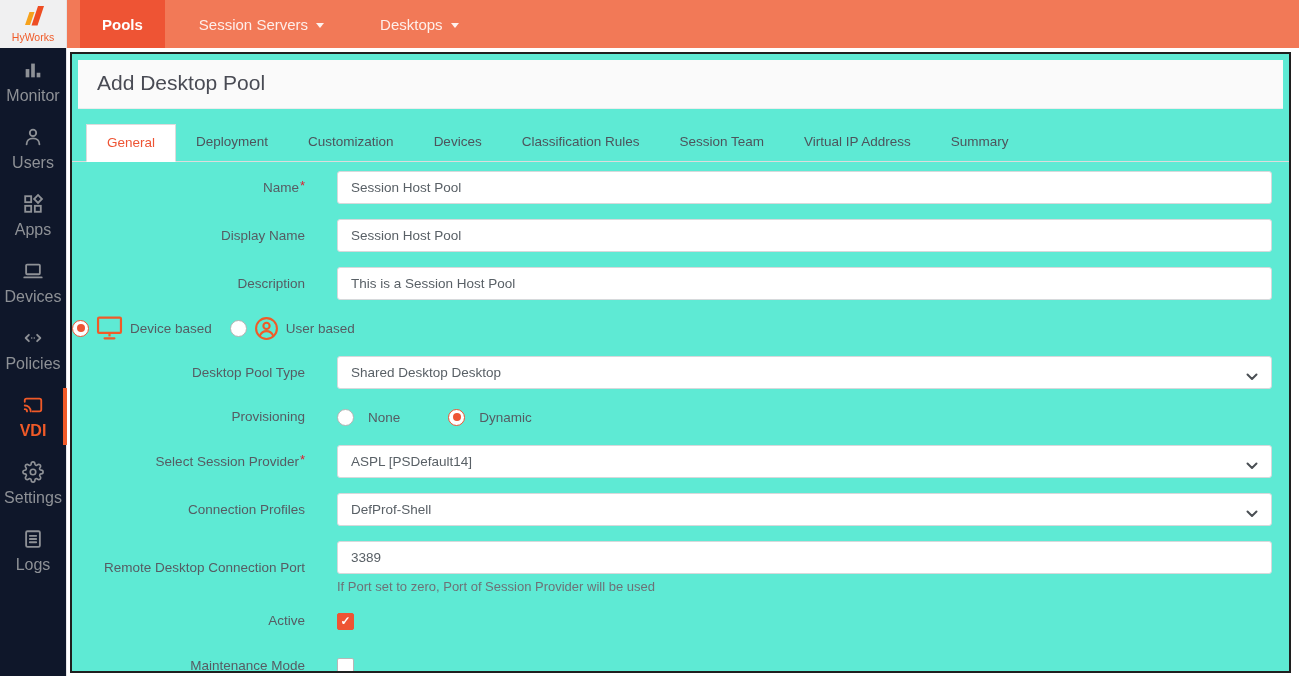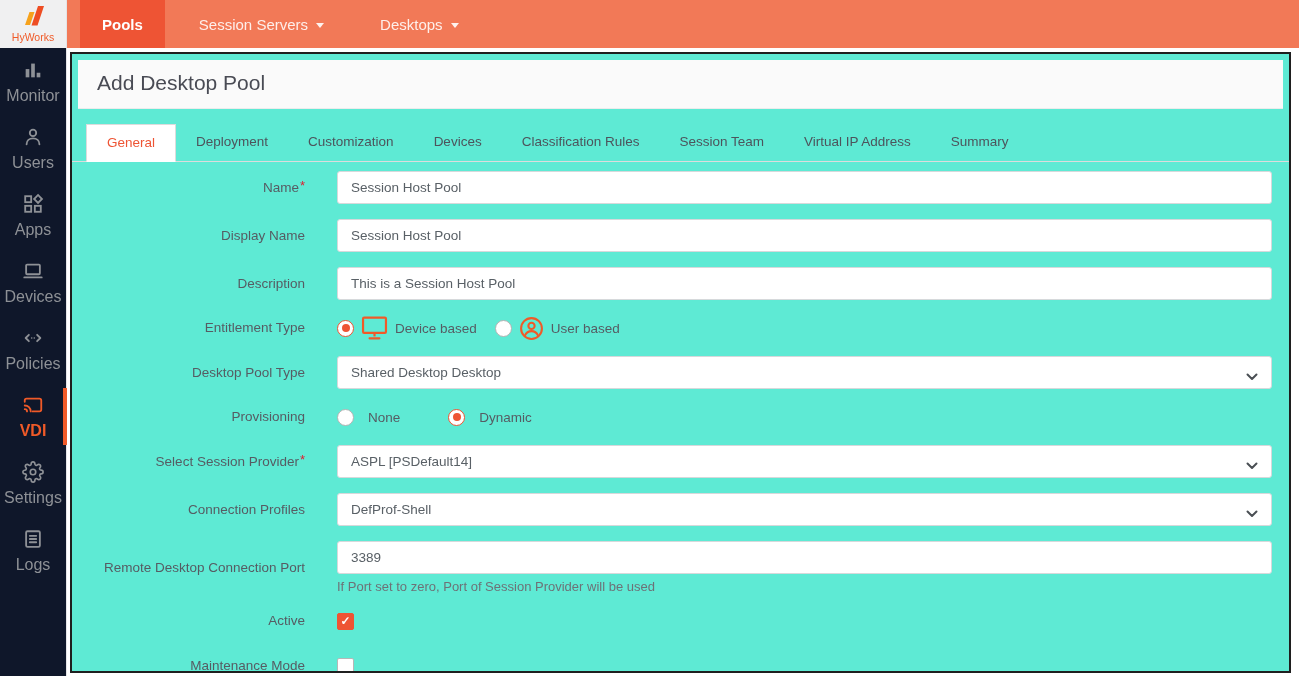--- a/index.html
+++ b/index.html
@@ -204,21 +204,20 @@
     </div>
 
     <div class="row">
       <div class="row-label"><span>Description</span></div>
       <div class="row-control">
         <input class="text-input" type="text" value="This is a Session Host Pool" style="">
       </div>
     </div>
 
     <div class="row compact">
-      <div class="row-label"><span>Entitlement Type</span></div>
       <div class="row-control radio-row" style="gap:18px;">
         <div class="opt-group">
           <span class="radio selected"></span>
           <span style="display:flex;">
             <svg width="27" height="24" viewBox="0 0 24 22" fill="none" stroke="#f05a28" stroke-width="2">
                 <rect x="1.5" y="1.5" width="21" height="14" rx="1"></rect>
                 <path d="M12 15.5v3.2"></path>
                 <path d="M7.5 20.5h9" stroke-linecap="round"></path>
               </svg>
           </span>

